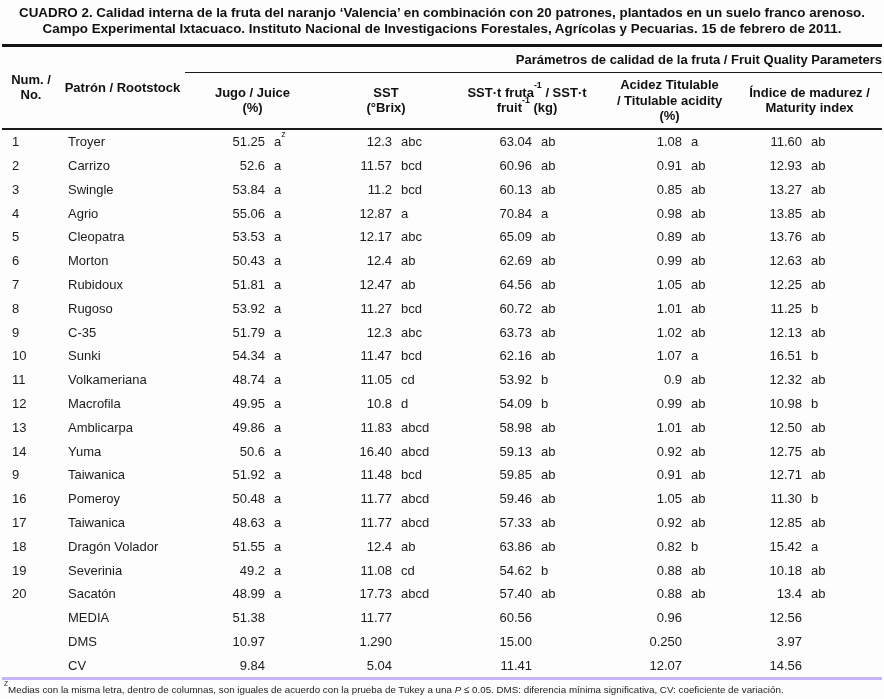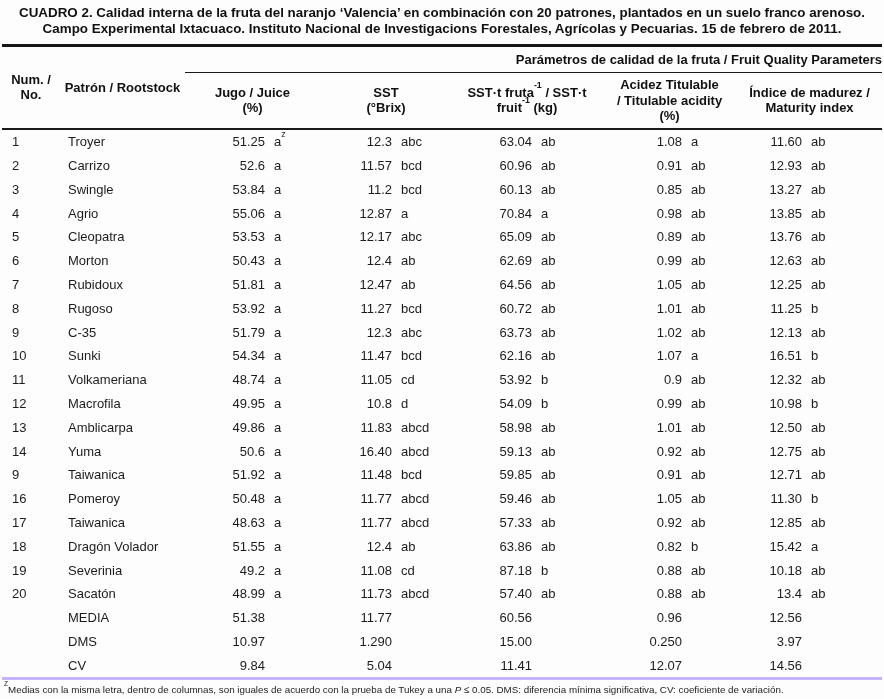--- a/index.html
+++ b/index.html
@@ -335,33 +335,33 @@
     <td class="val">15.42</td>
     <td class="sig">a</td>
   </tr>
         <tr>
     <td class="num">19</td>
     <td class="name">Severinia</td>
     <td class="val">49.2</td>
     <td class="sig">a</td>
     <td class="val">11.08</td>
     <td class="sig">cd</td>
-    <td class="val">87.18</td>
+    <td class="val">54.62</td>
     <td class="sig">b</td>
     <td class="val">0.88</td>
     <td class="sig">ab</td>
     <td class="val">10.18</td>
     <td class="sig">ab</td>
   </tr>
         <tr>
     <td class="num">20</td>
     <td class="name">Sacatón</td>
     <td class="val">48.99</td>
     <td class="sig">a</td>
-    <td class="val">11.73</td>
+    <td class="val">17.73</td>
     <td class="sig">abcd</td>
     <td class="val">57.40</td>
     <td class="sig">ab</td>
     <td class="val">0.88</td>
     <td class="sig">ab</td>
     <td class="val">13.4</td>
     <td class="sig">ab</td>
   </tr>
         <tr>
     <td class="num"></td>

